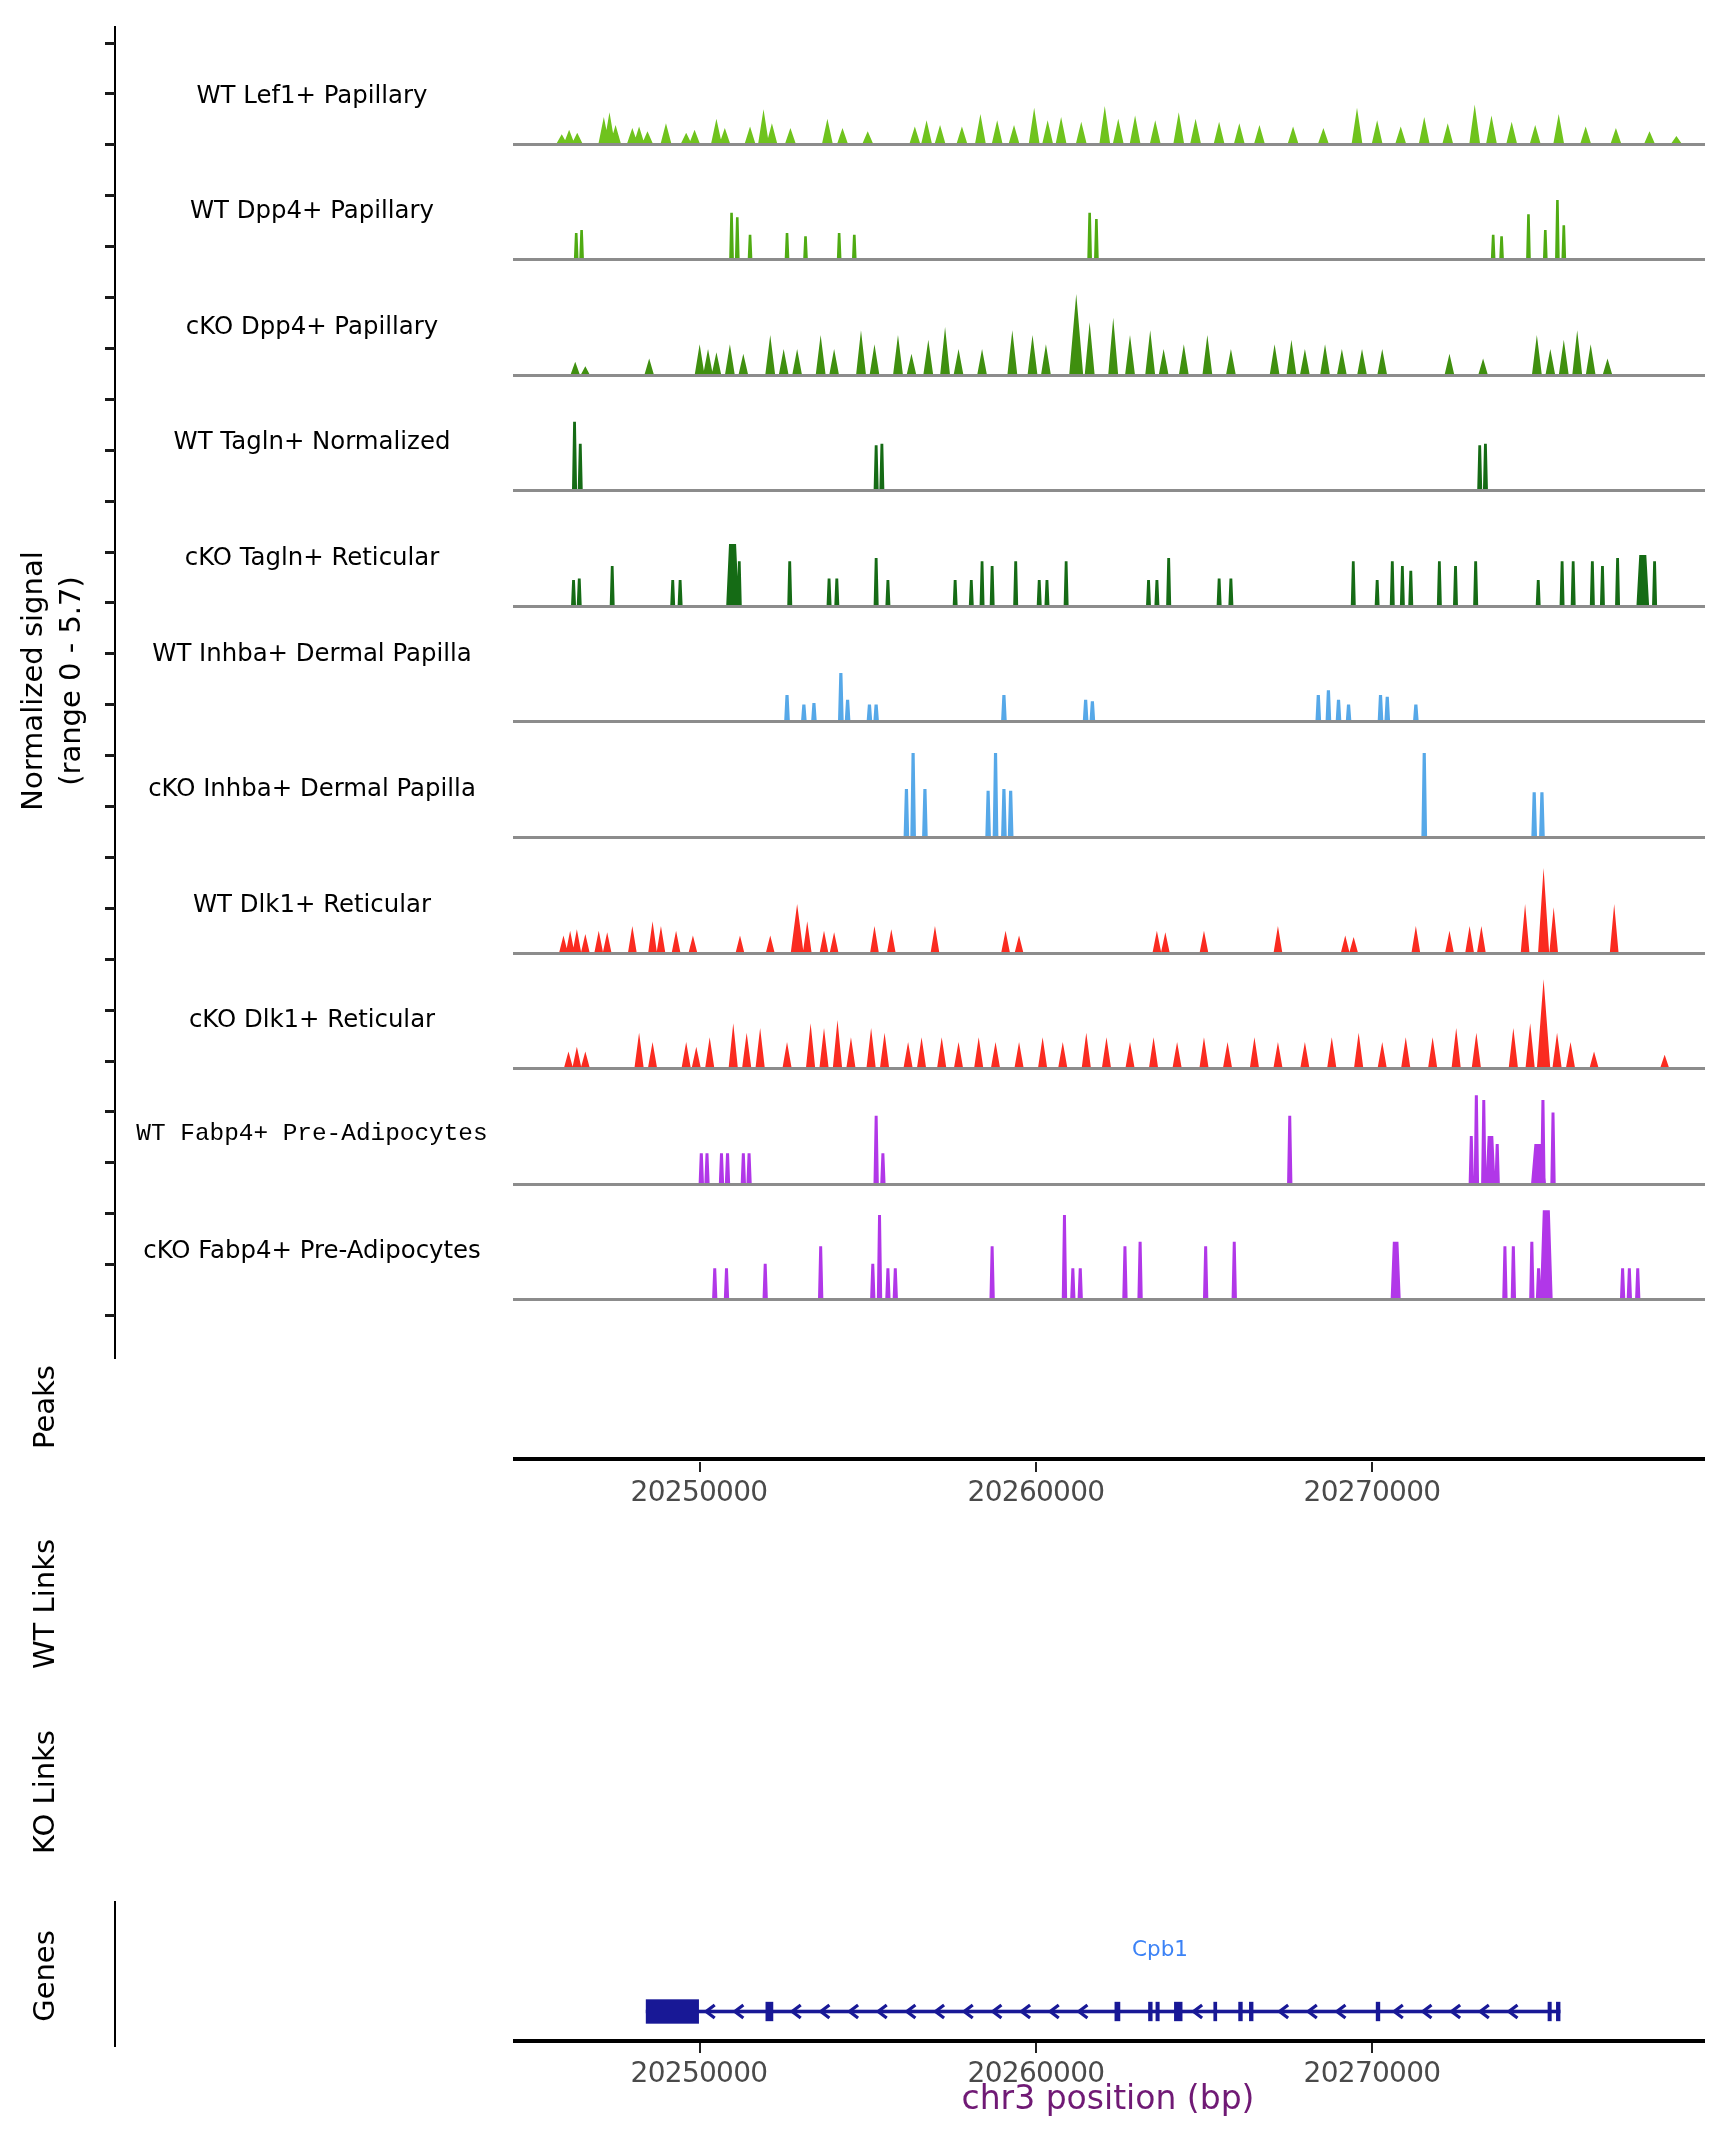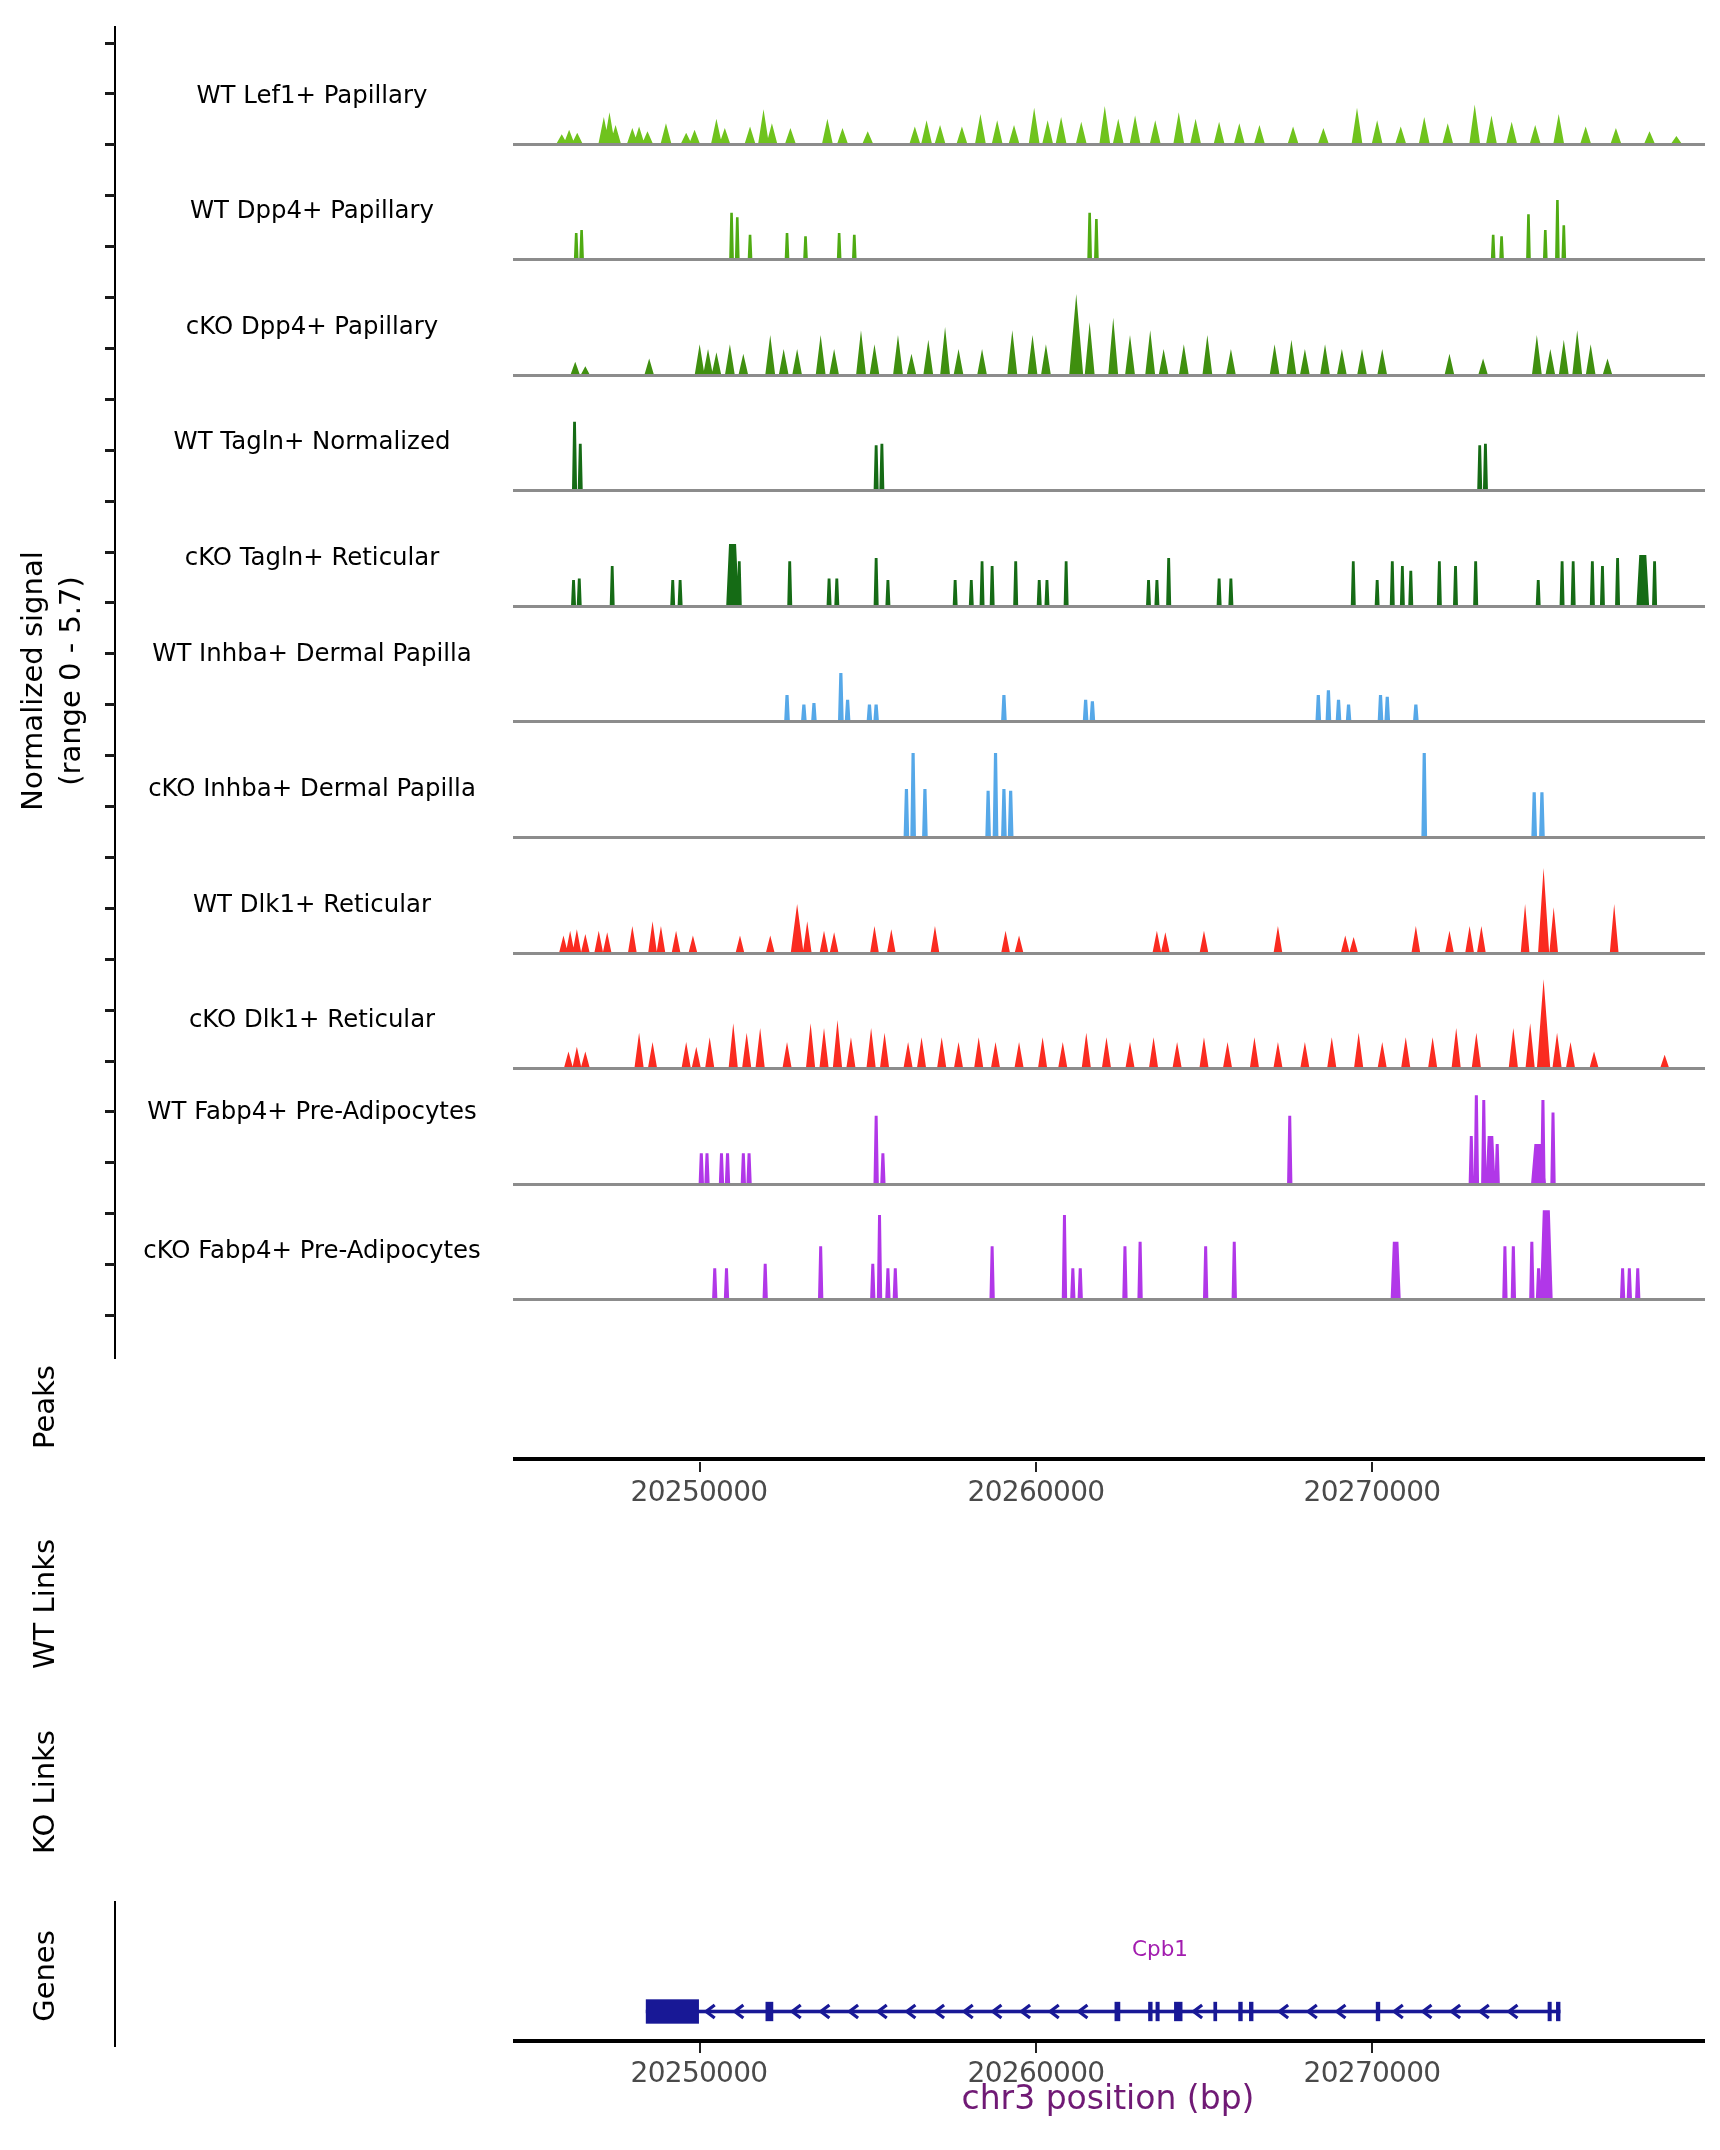--- a/index.html
+++ b/index.html
@@ -24,21 +24,21 @@
   .axis-tick-label{
     position:absolute;transform:translateX(-50%);font-size:28px;color:#4A4A4A;
     letter-spacing:-0.7px;white-space:nowrap;
   }
   .xlab{
     position:absolute;transform:translateX(-50%);font-size:33px;color:#701a75;white-space:nowrap;
   }
   .baseline{position:absolute;background:#8C8C8C;height:2.9px;}
   .bracket{position:absolute;background:#000;width:2.2px;}
   .btick{position:absolute;background:#1a1a1a;width:10px;height:2.9px;}
-  .gene-label{position:absolute;transform:translateX(-50%);font-size:21.5px;color:#a21caf;white-space:nowrap;}
+  .gene-label{position:absolute;transform:translateX(-50%);font-size:21.5px;color:#3b82f6;white-space:nowrap;}
   svg{position:absolute;overflow:visible;}
 </style>
 </head>
 <body>
 
 <div id="canvas">
 
   <div class="ylab" style="left:52px;top:681px;">
     <div>Normalized signal</div>
     <div>(range 0 - 5.7)</div>
@@ -88,21 +88,21 @@
       <div class="track-label" style="top: 889px;">WT Dlk1+ Reticular</div>
       <svg width="1192" height="90" viewBox="0 0 1663 125" style="left: 513px; top: 863px;">
         <path d="M64.3 125 L70.4 100.9 L76.5 125 Z M73.7 125 L79.7 94.3 L85.8 125 Z M83.0 125 L89.1 92.1 L95.2 125 Z M94.8 125 L100.9 98.7 L107.0 125 Z M113.5 125 L119.6 94.3 L125.7 125 Z M125.3 125 L131.4 96.5 L137.4 125 Z M160.4 125 L166.5 87.7 L172.6 125 Z M188.6 125 L194.7 81.1 L200.8 125 Z M200.3 125 L206.4 87.7 L212.5 125 Z M221.4 125 L227.5 94.3 L233.6 125 Z M244.9 125 L251.0 100.9 L257.1 125 Z M310.6 125 L316.7 100.9 L322.7 125 Z M352.8 125 L358.9 100.9 L365.0 125 Z M387.5 125 L396.4 57.0 L405.3 125 Z M404.4 125 L410.5 81.1 L416.6 125 Z M427.8 125 L433.9 94.3 L440.0 125 Z M441.9 125 L448.0 96.5 L454.1 125 Z M498.2 125 L504.3 87.7 L510.4 125 Z M521.7 125 L527.8 92.1 L533.8 125 Z M582.6 125 L588.7 87.7 L594.8 125 Z M681.1 125 L687.2 94.3 L693.3 125 Z M699.9 125 L706.0 100.9 L712.1 125 Z M892.2 125 L898.3 94.3 L904.4 125 Z M904.0 125 L910.1 96.5 L916.2 125 Z M957.9 125 L964.0 94.3 L970.1 125 Z M1061.1 125 L1067.2 87.7 L1073.3 125 Z M1155.0 125 L1161.1 100.9 L1167.1 125 Z M1166.7 125 L1172.8 103.1 L1178.9 125 Z M1253.5 125 L1259.6 87.7 L1265.7 125 Z M1300.4 125 L1306.5 94.3 L1312.6 125 Z M1328.5 125 L1334.6 87.7 L1340.7 125 Z M1344.9 125 L1351.0 87.7 L1357.1 125 Z M1405.9 125 L1412.0 57.0 L1418.1 125 Z M1430.1 125 L1437.8 6.6 L1445.6 125 Z M1445.8 125 L1451.9 61.4 L1458.0 125 Z M1530.2 125 L1536.3 57.0 L1542.4 125 Z " fill="#FA2B20"></path>
       </svg>
       <div class="baseline" style="left: 513px; top: 952px; width: 1192px;"></div>
       <div class="track-label" style="top: 1004px;">cKO Dlk1+ Reticular</div>
       <svg width="1192" height="90" viewBox="0 0 1663 125" style="left: 513px; top: 979px;">
         <path d="M70.8 125 L77.4 100.9 L84.0 125 Z M82.6 125 L89.1 94.3 L95.7 125 Z M94.3 125 L100.9 100.9 L107.4 125 Z M169.3 125 L175.9 74.6 L182.5 125 Z M188.1 125 L194.7 87.7 L201.2 125 Z M235.0 125 L241.6 87.7 L248.2 125 Z M249.1 125 L255.7 94.3 L262.2 125 Z M267.9 125 L274.4 81.1 L281.0 125 Z M300.7 125 L307.3 61.4 L313.8 125 Z M319.5 125 L326.0 74.6 L332.6 125 Z M338.2 125 L344.8 68.0 L351.4 125 Z M375.8 125 L382.3 87.7 L388.9 125 Z M408.6 125 L415.2 61.4 L421.7 125 Z M427.4 125 L433.9 68.0 L440.5 125 Z M446.1 125 L452.7 57.0 L459.3 125 Z M464.9 125 L471.5 81.1 L478.0 125 Z M493.0 125 L499.6 68.0 L506.2 125 Z M511.8 125 L518.4 74.6 L524.9 125 Z M544.6 125 L551.2 87.7 L557.8 125 Z M563.4 125 L570.0 81.1 L576.5 125 Z M591.5 125 L598.1 81.1 L604.7 125 Z M615.0 125 L621.6 87.7 L628.1 125 Z M643.2 125 L649.7 81.1 L656.3 125 Z M666.6 125 L673.2 87.7 L679.7 125 Z M699.4 125 L706.0 87.7 L712.6 125 Z M732.3 125 L738.9 81.1 L745.4 125 Z M760.4 125 L767.0 87.7 L773.6 125 Z M793.3 125 L799.8 74.6 L806.4 125 Z M821.4 125 L828.0 81.1 L834.5 125 Z M854.3 125 L860.8 87.7 L867.4 125 Z M887.1 125 L893.7 81.1 L900.2 125 Z M919.9 125 L926.5 87.7 L933.1 125 Z M957.5 125 L964.0 81.1 L970.6 125 Z M990.3 125 L996.9 87.7 L1003.4 125 Z M1027.8 125 L1034.4 81.1 L1041.0 125 Z M1060.7 125 L1067.2 87.7 L1073.8 125 Z M1098.2 125 L1104.8 87.7 L1111.3 125 Z M1135.7 125 L1142.3 81.1 L1148.9 125 Z M1173.2 125 L1179.8 74.6 L1186.4 125 Z M1206.1 125 L1212.7 87.7 L1219.2 125 Z M1238.9 125 L1245.5 81.1 L1252.1 125 Z M1276.5 125 L1283.0 81.1 L1289.6 125 Z M1309.3 125 L1315.9 68.0 L1322.4 125 Z M1337.4 125 L1344.0 74.6 L1350.6 125 Z M1389.0 125 L1395.6 68.0 L1402.2 125 Z M1412.5 125 L1419.1 61.4 L1425.6 125 Z M1428.4 125 L1437.8 0.0 L1447.2 125 Z M1450.0 125 L1456.6 74.6 L1463.2 125 Z M1468.8 125 L1475.4 87.7 L1481.9 125 Z M1501.6 125 L1508.2 100.9 L1514.8 125 Z M1600.1 125 L1606.7 105.3 L1613.3 125 Z " fill="#FA2B20"></path>
       </svg>
       <div class="baseline" style="left: 513px; top: 1067px; width: 1192px;"></div>
-      <div class="track-label" style="top: 1096px;">WT Fabp4+ Pre-Adipocytes</div>
+      <div class="track-label" style="top: 1120px; font-family: Liberation Mono, monospace;">WT Fabp4+ Pre-Adipocytes</div>
       <svg width="1192" height="90" viewBox="0 0 1663 125" style="left: 513px; top: 1095px;">
         <path d="M258.9 125 L260.6 81.1 L264.8 81.1 L266.5 125 Z M266.9 125 L268.6 81.1 L272.7 81.1 L274.4 125 Z M287.1 125 L288.8 81.1 L292.9 81.1 L294.6 125 Z M295.5 125 L297.2 81.1 L301.4 81.1 L303.0 125 Z M317.6 125 L319.3 81.1 L323.4 81.1 L325.1 125 Z M325.6 125 L327.3 81.1 L331.4 81.1 L333.1 125 Z M502.9 125 L504.6 28.5 L508.7 28.5 L510.4 125 Z M512.3 125 L514.0 81.1 L518.1 81.1 L519.8 125 Z M1079.9 125 L1081.6 28.5 L1085.7 28.5 L1087.4 125 Z M1333.2 125 L1334.9 57.0 L1339.0 57.0 L1340.7 125 Z M1340.3 125 L1341.9 0.0 L1346.1 0.0 L1347.8 125 Z M1350.6 125 L1352.3 6.6 L1356.4 6.6 L1358.1 125 Z M1356.7 125 L1359.8 57.0 L1367.6 57.0 L1370.7 125 Z M1369.3 125 L1371.0 68.0 L1375.2 68.0 L1376.8 125 Z M1420.2 125 L1425.0 68.0 L1436.6 68.0 L1441.3 125 Z M1433.1 125 L1434.8 6.6 L1439.0 6.6 L1440.6 125 Z M1447.2 125 L1448.9 24.1 L1453.0 24.1 L1454.7 125 Z " fill="#B137E8"></path>
       </svg>
       <div class="baseline" style="left: 513px; top: 1183px; width: 1192px;"></div>
       <div class="track-label" style="top: 1235px;">cKO Fabp4+ Pre-Adipocytes</div>
       <svg width="1192" height="90" viewBox="0 0 1663 125" style="left: 513px; top: 1210px;">
         <path d="M277.7 125 L279.4 81.1 L283.5 81.1 L285.2 125 Z M294.1 125 L295.8 81.1 L299.9 81.1 L301.6 125 Z M348.1 125 L349.8 74.6 L353.9 74.6 L355.6 125 Z M425.5 125 L427.2 50.4 L431.3 50.4 L433.0 125 Z M498.2 125 L499.9 74.6 L504.0 74.6 L505.7 125 Z M507.6 125 L509.3 6.6 L513.4 6.6 L515.1 125 Z M519.3 125 L521.0 81.1 L525.1 81.1 L526.8 125 Z M529.6 125 L531.3 81.1 L535.4 81.1 L537.1 125 Z M664.7 125 L666.4 50.4 L670.5 50.4 L672.2 125 Z M765.6 125 L767.3 6.6 L771.4 6.6 L773.1 125 Z M777.3 125 L779.0 81.1 L783.1 81.1 L784.8 125 Z M787.6 125 L789.3 81.1 L793.5 81.1 L795.1 125 Z M850.0 125 L851.7 50.4 L855.8 50.4 L857.5 125 Z M871.1 125 L872.8 43.9 L877.0 43.9 L878.6 125 Z M962.6 125 L964.3 50.4 L968.4 50.4 L970.1 125 Z M1002.5 125 L1004.2 43.9 L1008.3 43.9 L1010.0 125 Z M1224.4 125 L1227.5 43.9 L1235.3 43.9 L1238.5 125 Z M1380.1 125 L1381.8 50.4 L1385.9 50.4 L1387.6 125 Z M1391.9 125 L1393.5 50.4 L1397.7 50.4 L1399.4 125 Z M1417.7 125 L1419.3 43.9 L1423.5 43.9 L1425.2 125 Z M1427.0 125 L1428.7 81.1 L1432.9 81.1 L1434.5 125 Z M1432.7 125 L1436.7 0.0 L1446.5 0.0 L1450.5 125 Z M1544.3 125 L1546.0 81.1 L1550.1 81.1 L1551.8 125 Z M1553.7 125 L1555.4 81.1 L1559.5 81.1 L1561.2 125 Z M1565.4 125 L1567.1 81.1 L1571.2 81.1 L1572.9 125 Z " fill="#B137E8"></path>
       </svg>
       <div class="baseline" style="left: 513px; top: 1298px; width: 1192px;"></div>
     </div>

